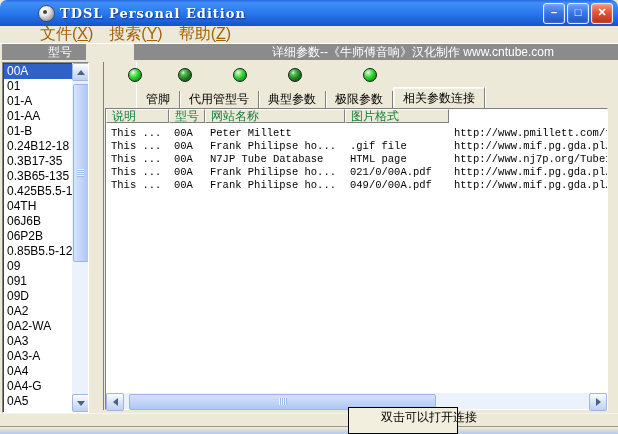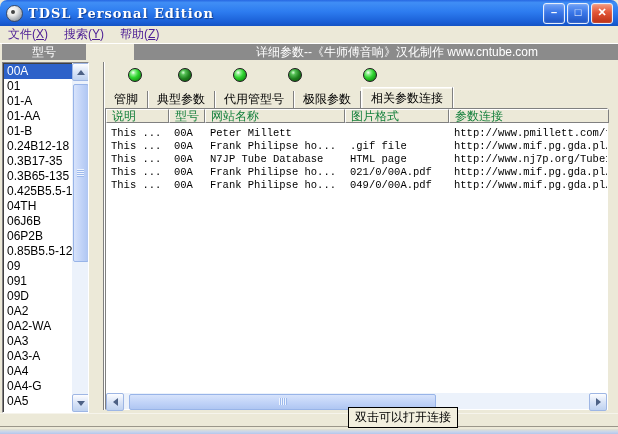--- a/index.html
+++ b/index.html
@@ -1,21 +1,21 @@
 <!DOCTYPE html>
 <html><head>
 <meta charset="utf-8">
 <style>
   html,body{margin:0;padding:0;}
   body{
     width:618px;height:434px;overflow:hidden;position:relative;
     background:#ECE9D8;font-family:"Liberation Sans",sans-serif;
     -webkit-font-smoothing:none;
   }
-  .abs{position:absolute;box-sizing:border-box;}
+  .abs{position:absolute;box-sizing:border-box;padding-left:32px;}
 
   
   .titlebar{
     left:0;top:0;width:618px;height:26px;
     background:linear-gradient(180deg,#2767e2 0%,#408ef5 10%,#2d7cf0 45%,#1a5fd6 85%,#1453c4 100%);
     border-radius:7px 7px 0 0;
     display:flex;align-items:center;
   }
   .app-icon{
     width:15px;height:15px;margin:0 5px 0 6px;border-radius:50%;
@@ -32,21 +32,21 @@
   .win-btn{
     width:20px;height:19px;border-radius:3px;border:1px solid #e6eefc;
     color:#fff;font-size:11px;font-weight:bold;line-height:17px;text-align:center;
     background:linear-gradient(180deg,#6fa0f5 0%,#3a77e8 45%,#1e55c4 100%);
     box-shadow:inset 0 0 2px #ffffff66;cursor:default;
   }
   .win-btn.close{background:linear-gradient(180deg,#f2997d 0%,#e25537 45%,#bb3014 100%);}
 
   
   .menubar{left:0;top:26px;width:618px;height:18px;background:#ECE9D8;display:flex;align-items:center;border-bottom:1px solid #ffffff;}
-  .menu-item{font-size:12px;color:#4c1d95;padding:1px 8px;white-space:nowrap;}
+  .menu-item{font-size:16px;color:#a16207;padding:1px 8px;white-space:nowrap;}
   .menu-item u{text-decoration:underline;}
 
   
   .strip{top:44px;height:16px;background:#8B8B8B;color:#fff;font-size:12px;line-height:16px;text-align:center;white-space:nowrap;overflow:hidden;}
   .strip-left{left:2px;width:84px;}
   .strip-right{left:90px;width:526px;margin-left:44px;}
 
   
   .model-list{
     left:2px;top:62px;width:87px;height:351px;background:#fff;
@@ -125,21 +125,21 @@
     font-size:10.5px;line-height:13px;color:#000;
     padding-left:5px;box-sizing:border-box;white-space:nowrap;overflow:hidden;flex:0 0 auto;
   }
   .hscroll{position:absolute;left:0;right:0;bottom:0;height:16px;background:#ECF2FB;}
 
   
   .statusbar{left:0px;top:413px;width:618px;height:16px;background:#ECE9D8;border-top:1px solid #f6f4ec;}
   .status-line{left:0;top:426px;width:618px;height:1px;background:#9a968a;}
   .bottom-strip{left:0;top:429px;width:618px;height:5px;background:linear-gradient(180deg,#E3E0CF 0%,#C6D4EE 60%,#B4C7EA 100%);}
   .tooltip{
-    left:348px;top:407px;width:110px;height:21px;background:#F2EFDE;
+    left:348px;top:407px;width:110px;height:27px;background:#F2EFDE;
     border:1px solid #000;color:#000;font-size:12px;line-height:19px;text-align:center;
     white-space:nowrap;z-index:6;
   }
 </style>
 </head>
 <body>
 
 <div class="abs titlebar">
   <div class="app-icon"></div>
   <div class="title-text">TDSL Personal Edition</div>
@@ -201,33 +201,32 @@
 <div class="abs right-panel-edge"></div>
 <div class="abs led-row">
     <div class="led bright" style="left: 23px;"></div>
     <div class="led dim" style="left: 73px;"></div>
     <div class="led bright" style="left: 128px;"></div>
     <div class="led dim" style="left: 183px;"></div>
     <div class="led bright" style="left: 258px;"></div>
   </div>
 <div class="abs tabbar">
     <div class="tab">管脚</div>
+    <div class="tab">代用管型号</div>
     <div class="tab">典型参数</div>
-    <div class="tab">代用管型号</div>
     <div class="tab">极限参数</div>
     <div class="tab active">相关参数连接</div>
   </div>
 
 <div class="abs content">
   <div class="thead">
       <div class="th" style="width: 63px;">说明</div>
       <div class="th" style="width: 36px;">型号</div>
       <div class="th" style="width: 140px;">网站名称</div>
       <div class="th" style="width: 104px;">图片格式</div>
-      <div class="th" style="width: 160px; flex: 1 0 auto;">参数连接</div>
     </div>
   <div class="tbody">
       <div class="trow">
         <div class="td" style="width: 63px;">This ...</div>
         <div class="td" style="width: 36px;">00A</div>
         <div class="td" style="width: 140px;">Peter Millett</div>
         <div class="td" style="width: 104px; margin-top: 38px;">Acrobat PDF ...</div>
         <div class="td" style="width: 160px; flex: 1 0 auto;">http://www.pmillett.com/tub</div>
       </div>
       <div class="trow">

